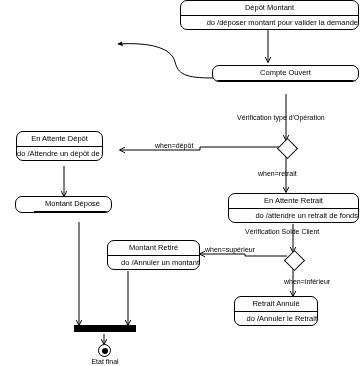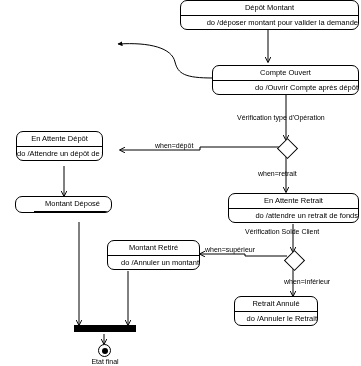--- a/index.html
+++ b/index.html
@@ -143,21 +143,20 @@
     <line x1="104" y1="334" x2="104" y2="344" stroke="#000000" stroke-width="1" marker-end="url(#arrowOpen)"></line>
   </svg>
 
   <div class="state" style="left:180px; top:0px; width:179px;">
     <div class="title">Dépôt Montant</div>
     <div class="body">do /déposer montant pour valider la demande</div>
   </div>
 
   <div class="state" style="left:212px; top:65px; width:147px;">
     <div class="title">Compte Ouvert</div>
-    <div class="body">do /Ouvrir Compte après dépôt</div>
   </div>
 
   <div class="diamond" style="left:280px; top:141px;"></div>
   <div class="glabel" style="left:237px; top:113px;">Vérification type d'Opération</div>
 
   <div class="glabel" style="left:155px; top:141px;">when=dépôt</div>
   <div class="glabel" style="left:258px; top:169px;">when=retrait</div>
   <div class="glabel" style="left:205px; top:245px;">when=supérieur</div>
   <div class="glabel" style="left:284px; top:277px;">when=inférieur</div>
 

